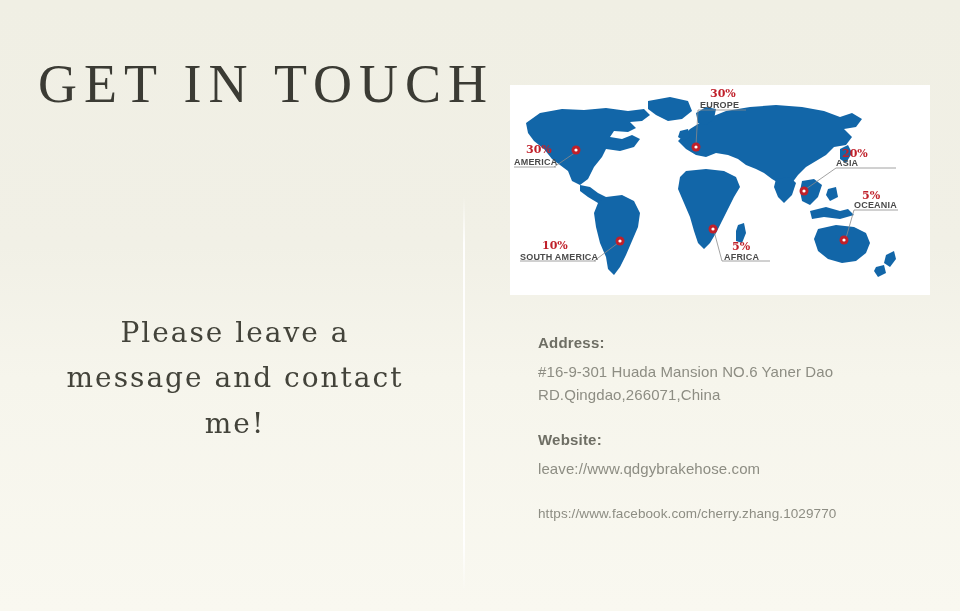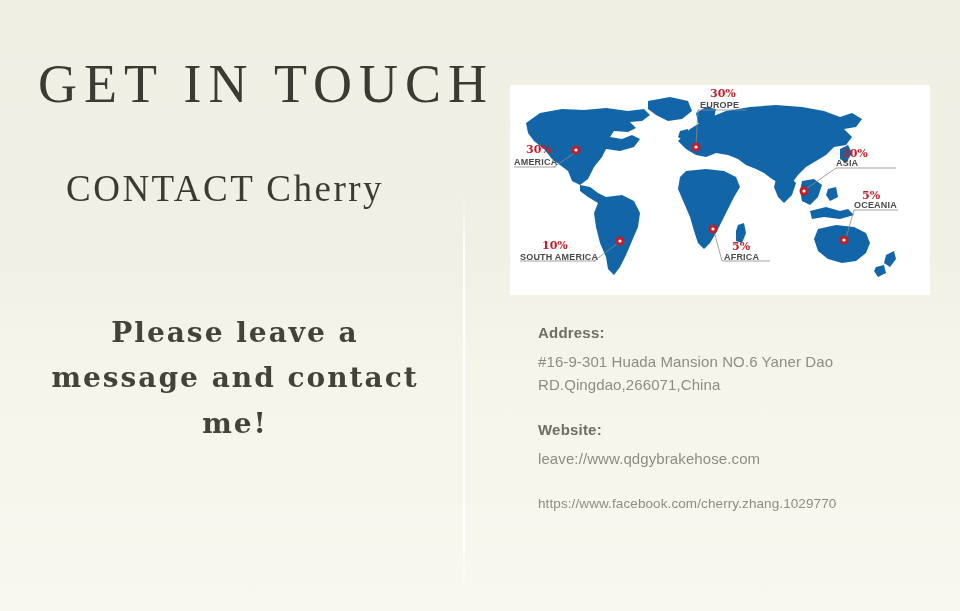--- a/index.html
+++ b/index.html
@@ -66,21 +66,20 @@
     position: absolute;
     left: 40px;
     top: 310px;
     width: 390px;
     text-align: center;
     font-family: "DejaVu Serif", serif;
     font-size: 28px;
     letter-spacing: 2px;
     line-height: 1.62;
     color: #43433a;
-    font-weight: bold;
   }
 
   
   .right-col {
     position: absolute;
     left: 463px;
     top: 0;
     width: 497px;
     height: 611px;
   }
@@ -109,21 +108,21 @@
     font-size: 9px;
     fill: #4a4a4a;
     letter-spacing: 0.2px;
   }
   .leader { stroke: #8a8a8a; stroke-width: 0.8; fill: none; }
 
   
   .contact {
     position: absolute;
     left: 75px;   
-    top: 324px;
+    top: 334px;
     width: 410px;
   }
   .c-head {
     font-family: "Liberation Sans", sans-serif;
     font-weight: bold;
     font-size: 15px;
     color: #6e6e64;
     margin: 0 0 9px 0;
     letter-spacing: 0.2px;
   }
@@ -145,21 +144,20 @@
 <body>
 
 <div id="page">
 
   <div class="v-divider"></div>
 
   <div class="left-col">
 
     <div class="title">GET IN TOUCH</div>
 
-    <div class="subtitle">CONTACT Cherry</div>
 
     <div class="message">
       <div>Please leave a</div>
       <div>message and contact</div>
       <div>me!</div>
     </div>
 
   </div>
 
   <div class="right-col">

